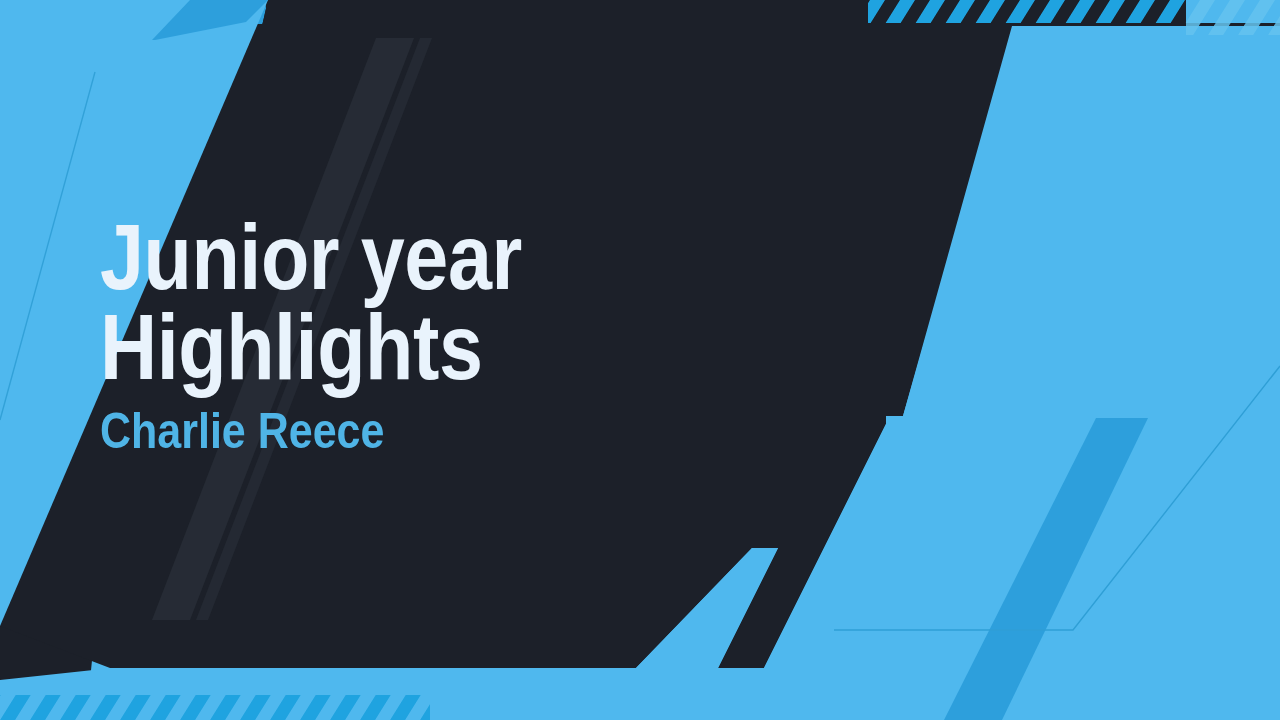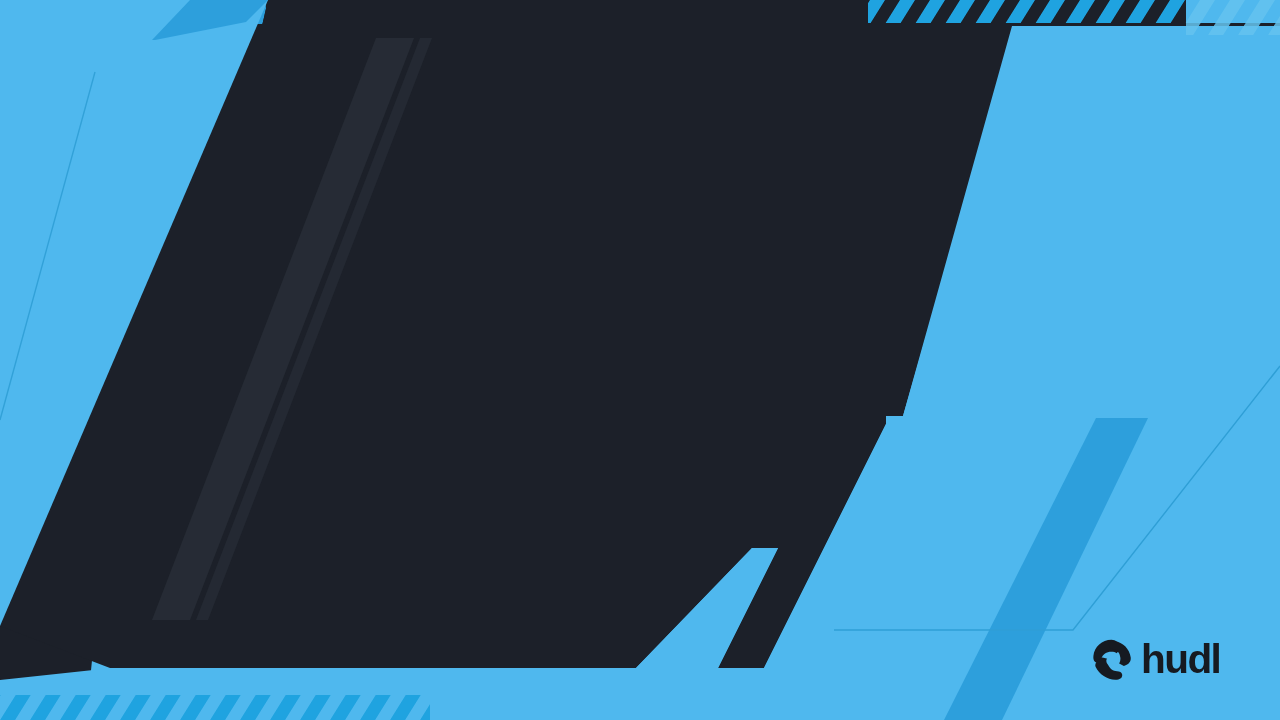--- a/index.html
+++ b/index.html
@@ -424,28 +424,20 @@
       <rect x="-10" y="688" width="450" height="40" fill="url(#stripes)"></rect>
     </g>
 
     <g>
       <rect x="1186" y="0" width="94" height="23" fill="#4FB8EE"></rect>
       <rect x="1186" y="-10" width="100" height="45" fill="url(#stripesLight)" opacity="0.85"></rect>
     </g>
 
   </svg>
 
-
-  <div id="logo">
-    <svg width="44" height="44" viewBox="0 0 100 100" xmlns="http://www.w3.org/2000/svg">
-      <g fill="#161A21">
-        <path d="M50 3 C28 3 10 20 8 40 c-1 9 2 15 8 16 6 1 9-4 11-10 3-9 11-15 23-15 5 0 9 1 12 3 L74 22 C68 10 60 3 50 3 Z"></path>
-        <path d="M95 44 C92 23 76 8 58 6 c-9-1-14 3-14 9 0 6 5 9 11 10 9 2 15 9 16 21 0 5-1 9-3 12 l11 6 C91 60 96 53 95 44 Z"></path>
-        <path d="M13 66 c9 19 30 32 50 30 9-1 13-6 12-12-1-6-6-8-12-8-9 0-17-5-21-16-2-5-2-9-1-13 l-12-3 C18 49 10 57 13 66 Z"></path>
-        <circle cx="50" cy="52" r="12" fill="#4FB8EE"></circle>
-      </g>
-    </svg>
-    <svg width="112" height="44" viewBox="0 0 280 110" xmlns="http://www.w3.org/2000/svg">
-      <text x="0" y="88" font-family="Liberation Sans, sans-serif" font-weight="700" font-size="104" letter-spacing="-4" fill="#161A21">hudl</text>
-    </svg>
+  <div id="title-block">
+    <div class="title-line">Junior year</div>
+    <div class="title-line">Highlights</div>
+    <div id="subtitle">Charlie Reece</div>
   </div>
 
+
 </div>
 
 </body></html>

